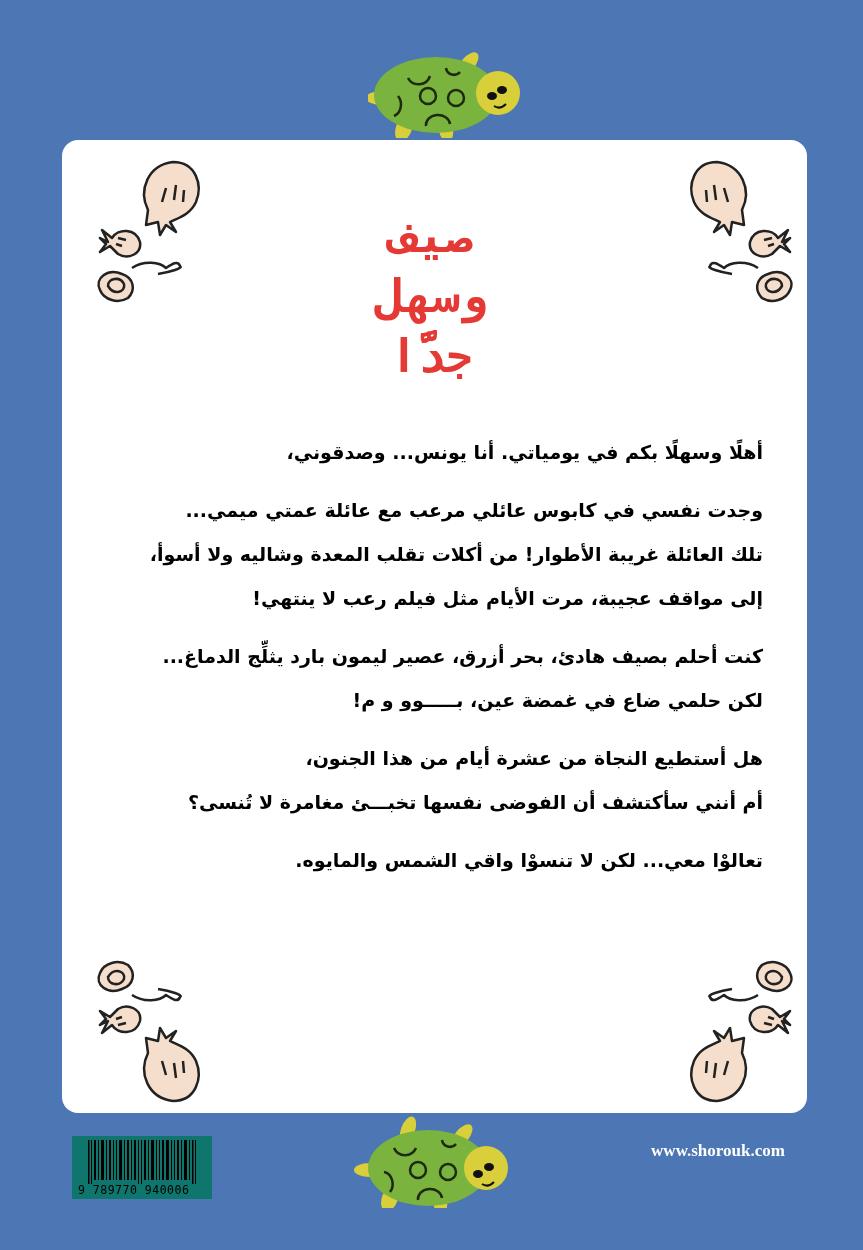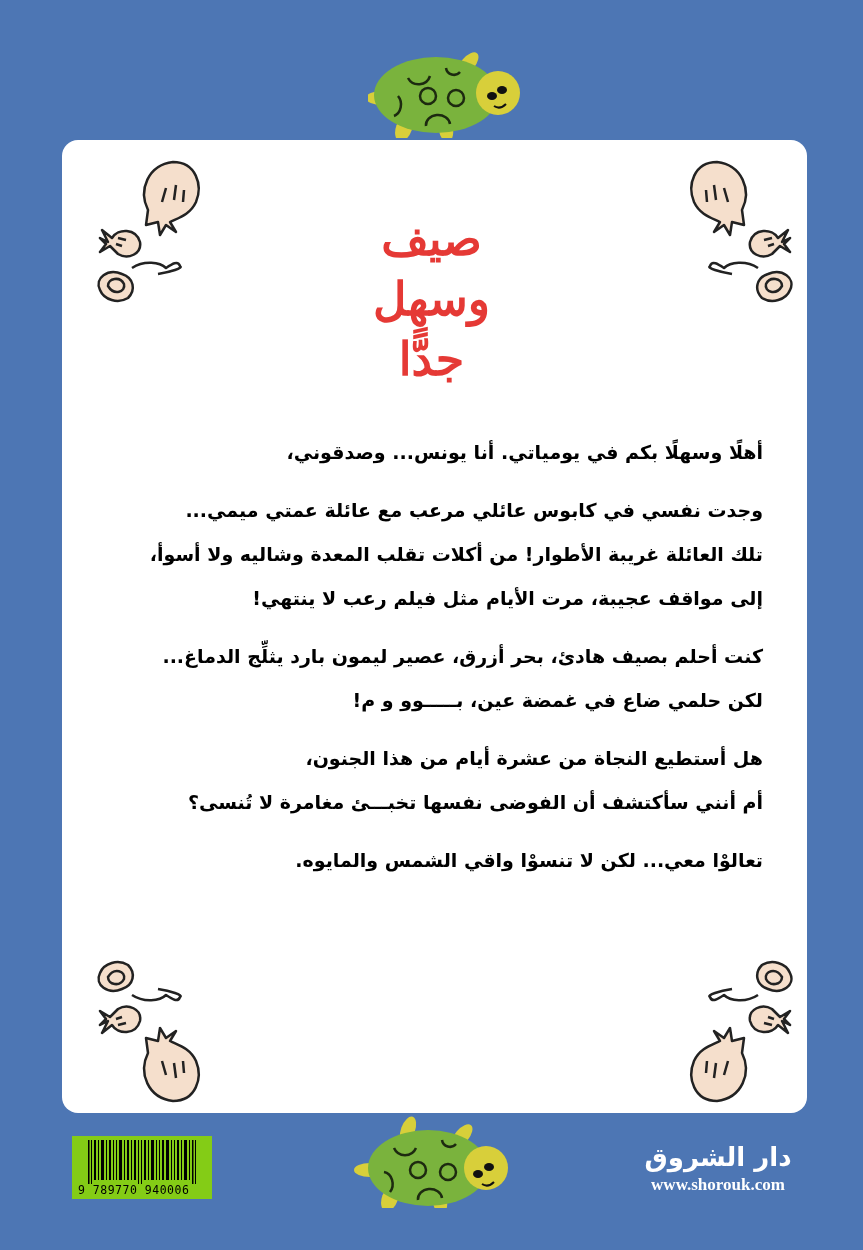--- a/index.html
+++ b/index.html
@@ -27,21 +27,21 @@
     .shells.tr { left: 672px; top: 150px; }
     .shells.bl { left: 88px; top: 948px; }
     .shells.br { left: 672px; top: 948px; }
 
     .title {
       position: absolute;
       left: 0; right: 0; top: 210px;
       text-align: center;
       direction: rtl;
       color: #e53935;
-      font-family: Liberation Serif, serif;
+      font-family: Liberation Mono, monospace;
       font-weight: bold;
     }
     .title .t-line {
       display: block;
       font-size: 46px;
       line-height: 60px;
     }
     .body-text {
       position: absolute;
       right: 100px;
@@ -57,21 +57,21 @@
     .para { margin-bottom: 14px; }
     .para .line {
       display: block;
       line-height: 44px;
       white-space: nowrap;
     }
     .barcode {
       position: absolute;
       left: 72px; top: 1136px;
       width: 140px; height: 63px;
-      background: #84cc16;
+      background: #0f766e;
       padding: 4px 6px 0 6px;
     }
     .barcode svg { display: block; }
     .barcode .digits {
       font-family: "DejaVu Sans Mono", monospace;
       font-size: 11.5px;
       letter-spacing: 0.5px;
       color: #000;
       line-height: 13px;
       white-space: pre;
@@ -261,15 +261,14 @@
         <rect x="106" y="0" width="3" height="40"></rect>
       <rect x="111" y="0" width="1" height="40"></rect>
         <rect x="114" y="0" width="1.5" height="44"></rect>
       <rect x="117" y="0" width="1" height="44"></rect>
     </g>
   </svg>
   <div class="digits">9 789770 940006</div>
 </div>
 
 <div class="publisher">
-  <span class="pub-name">دار الشروق</span>
   <span class="pub-url">www.shorouk.com</span>
 </div>
 
 </body></html>

